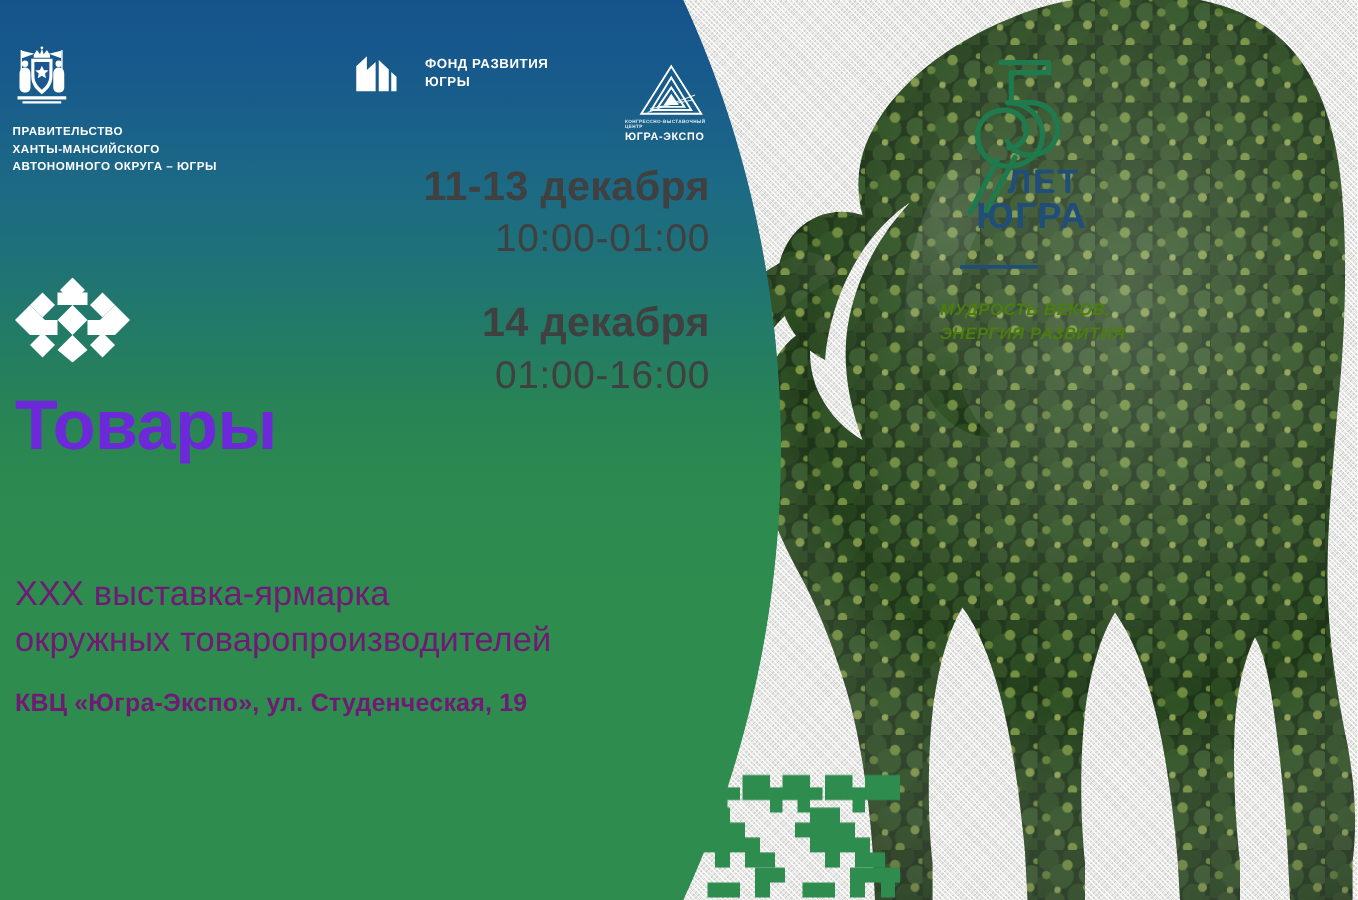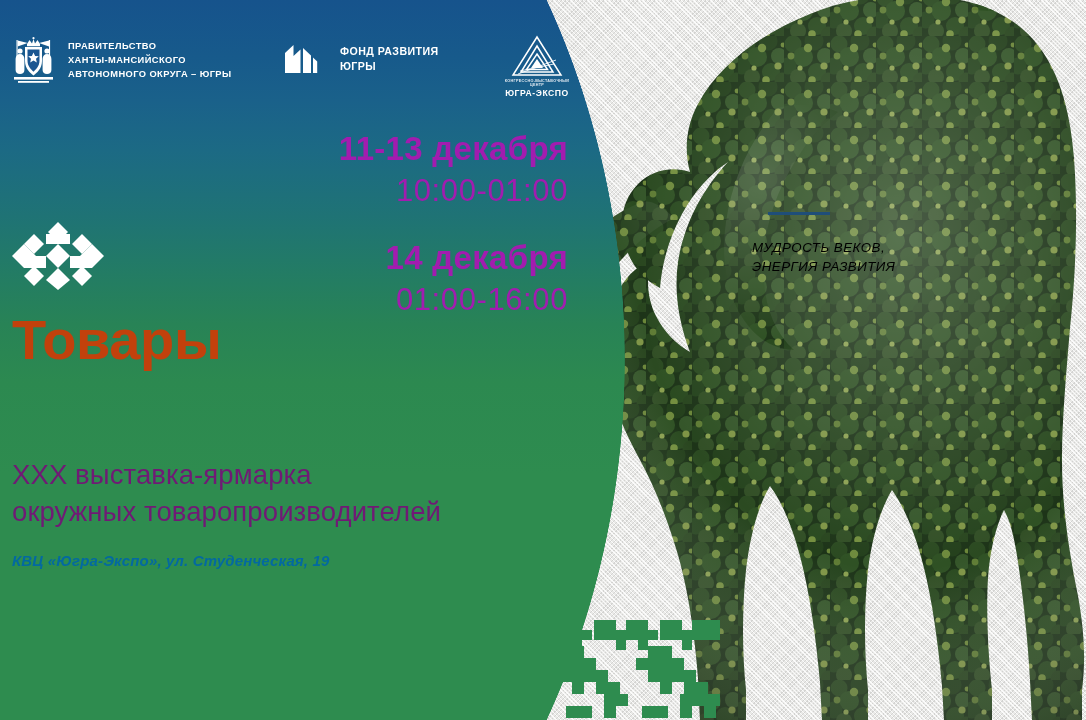--- a/index.html
+++ b/index.html
@@ -39,81 +39,81 @@
         #2C8950 53%,
         #2E8C4F 66%,
         #2E8C4F 100%);
     -webkit-mask-image:radial-gradient(ellipse 652px 760px at -25px 360px, #000 0 99.6%, transparent 99.7%);
     mask-image:radial-gradient(ellipse 652px 760px at -25px 360px, #000 0 99.6%, transparent 99.7%);
   }
 
   
   .logo-row { position:absolute; left:0; top:0; width:640px; height:118px; }
 
-  .gov-logo { position:absolute; left:10px; top:33px; display:flex; align-items:center; gap:11px; }
+  .gov-logo { position:absolute; left:10px; top:33px; display:flex; gap:11px;flex-direction:column; }
   .gov-crest { width:47px; height:54px; flex:0 0 auto; }
   .gov-text {
     color:#ffffff; font-size:9.3px; font-weight:bold; line-height:1.52;
     letter-spacing:.42px; white-space:pre-line; text-transform:uppercase;
   }
 
   .fund-logo { position:absolute; left:284px; top:44px; display:flex; align-items:center; gap:22px; }
   .fund-mark { width:34px; height:30px; flex:0 0 auto; }
   .fund-text {
     color:#ffffff; font-size:10.6px; font-weight:bold; line-height:1.38;
     letter-spacing:.45px; white-space:pre-line; text-transform:uppercase;
   }
 
-  .expo-logo { position:absolute; left:500px; top:34px; width:74px; text-align:center; }
+  .expo-logo { position:absolute; left:500px; top:50px; width:74px; }
   .expo-mark { width:54px; height:44px; margin:0 auto; display:block; }
   .expo-sub { color:#e4ecf3; font-size:3.7px; font-weight:bold; letter-spacing:.32px; margin-top:1px; }
   .expo-name { color:#ffffff; font-size:8.6px; font-weight:bold; letter-spacing:.55px; margin-top:1px; }
 
   
-  .dates { position:absolute; left:0; top:130px; width:568px; text-align:right; color:#a21caf; }
+  .dates { position:absolute; left:0; top:130px; width:568px; text-align:right; color:#404040; }
   .date-main { font-size:33px; font-weight:bold; letter-spacing:.3px; line-height:1.18; }
   .date-time { font-size:31px; font-weight:300; letter-spacing:.6px; line-height:1.3; margin-top:2px; }
   .date-group2 { margin-top:28px; }
 
   
   .ornament-badge { position:absolute; left:12px; top:222px; width:92px; height:68px; }
 
   
   .headline {
     position:absolute; left:12px; top:310px; width:580px;
-    color:#c2410c; font-size:56px; font-weight:bold; line-height:1.08; letter-spacing:-.4px;
+    color:#6d28d9; font-size:56px; font-weight:bold; line-height:1.08; letter-spacing:-.4px;
   }
   .headline .l2 { display:block; }
 
   
   .subtitle {
     position:absolute; left:12px; top:457px; width:600px;
     color:#701a75; font-size:27.5px; font-weight:300; line-height:1.34; letter-spacing:.1px;
     white-space:pre-line;
   }
 
   
   .address {
     position:absolute; left:12px; top:552px; width:600px;
-    color:#0369a1; font-size:15px; font-weight:bold; letter-spacing:.15px;font-style:italic;
+    color:#701a75; font-size:20px; font-weight:bold; letter-spacing:.15px;
   }
 
   
   .band { position:absolute; left:0; bottom:0; width:720px; height:110px; overflow:hidden; }
   .band svg { display:block; width:720px; height:110px; }
 
   
   .anniv { position:absolute; left:742px; top:24px; width:130px; height:170px; }
   .anniv svg { width:100%; height:100%; display:block; }
   .anniv-rule { position:absolute; left:768px; top:212px; width:62px; height:3px; background:#1F4E79; }
 
   
   .slogan {
     position:absolute; left:752px; top:238px; width:175px;
-    color:#000000; font-size:13.3px; font-weight:normal; font-style:italic;
+    color:#4d7c0f; font-size:13.3px; font-weight:bold; font-style:italic;
     line-height:1.46; letter-spacing:.5px; white-space:pre-line; text-transform:uppercase;
   }
 </style>
 </head>
 <body>
 
 <div class="poster">
 
   <div class="paper-bg"></div>
 
@@ -354,18 +354,38 @@
             <path d="M114,96 h26 v12 h-26 z"></path>
           </g>
         </pattern>
       </defs>
       <g clip-path="url(#bandClip)">
         <rect x="0" y="0" width="720" height="110" fill="url(#zig)"></rect>
       </g>
     </svg>
   </div>
 
+  <div class="anniv">
+    <svg viewBox="0 0 130 170" aria-hidden="true">
+      <g fill="none" stroke="#1F7A4D" stroke-width="4.2" stroke-linecap="round" stroke-linejoin="round">
+
+        <path d="M59 26 h38 v8 h-30 v24 h16 c12 0 21 9 21 21 c0 12-9 21-21 21 c-9 0-16-4-19-11"></path>
+
+        <path d="M64 58 c16 0 28 12 28 26 c0 14-12 25-27 25 c-14 0-25-11-25-24 c0-12 9-21 21-21 c10 0 18 7 18 16 c0 8-6 14-14 14"></path>
+      </g>
+
+      <g fill="none" stroke="#1F7A4D" stroke-width="4.2" stroke-linecap="round">
+        <path d="M56 104 L34 146"></path>
+        <path d="M70 102 L46 146"></path>
+      </g>
+
+      <g fill="#1F4E79">
+        <text x="64" y="130" font-family="Liberation Sans, sans-serif" font-size="27" font-weight="bold" letter-spacing="1.5">ЛЕТ</text>
+        <text x="39" y="158" font-family="Liberation Sans, sans-serif" font-size="29" font-weight="bold" letter-spacing="1.2">ЮГРА</text>
+      </g>
+    </svg>
+  </div>
   <div class="anniv-rule"></div>
 
   <div class="slogan">МУДРОСТЬ ВЕКОВ,
 ЭНЕРГИЯ РАЗВИТИЯ</div>
 
 </div>
 
 </body></html>

